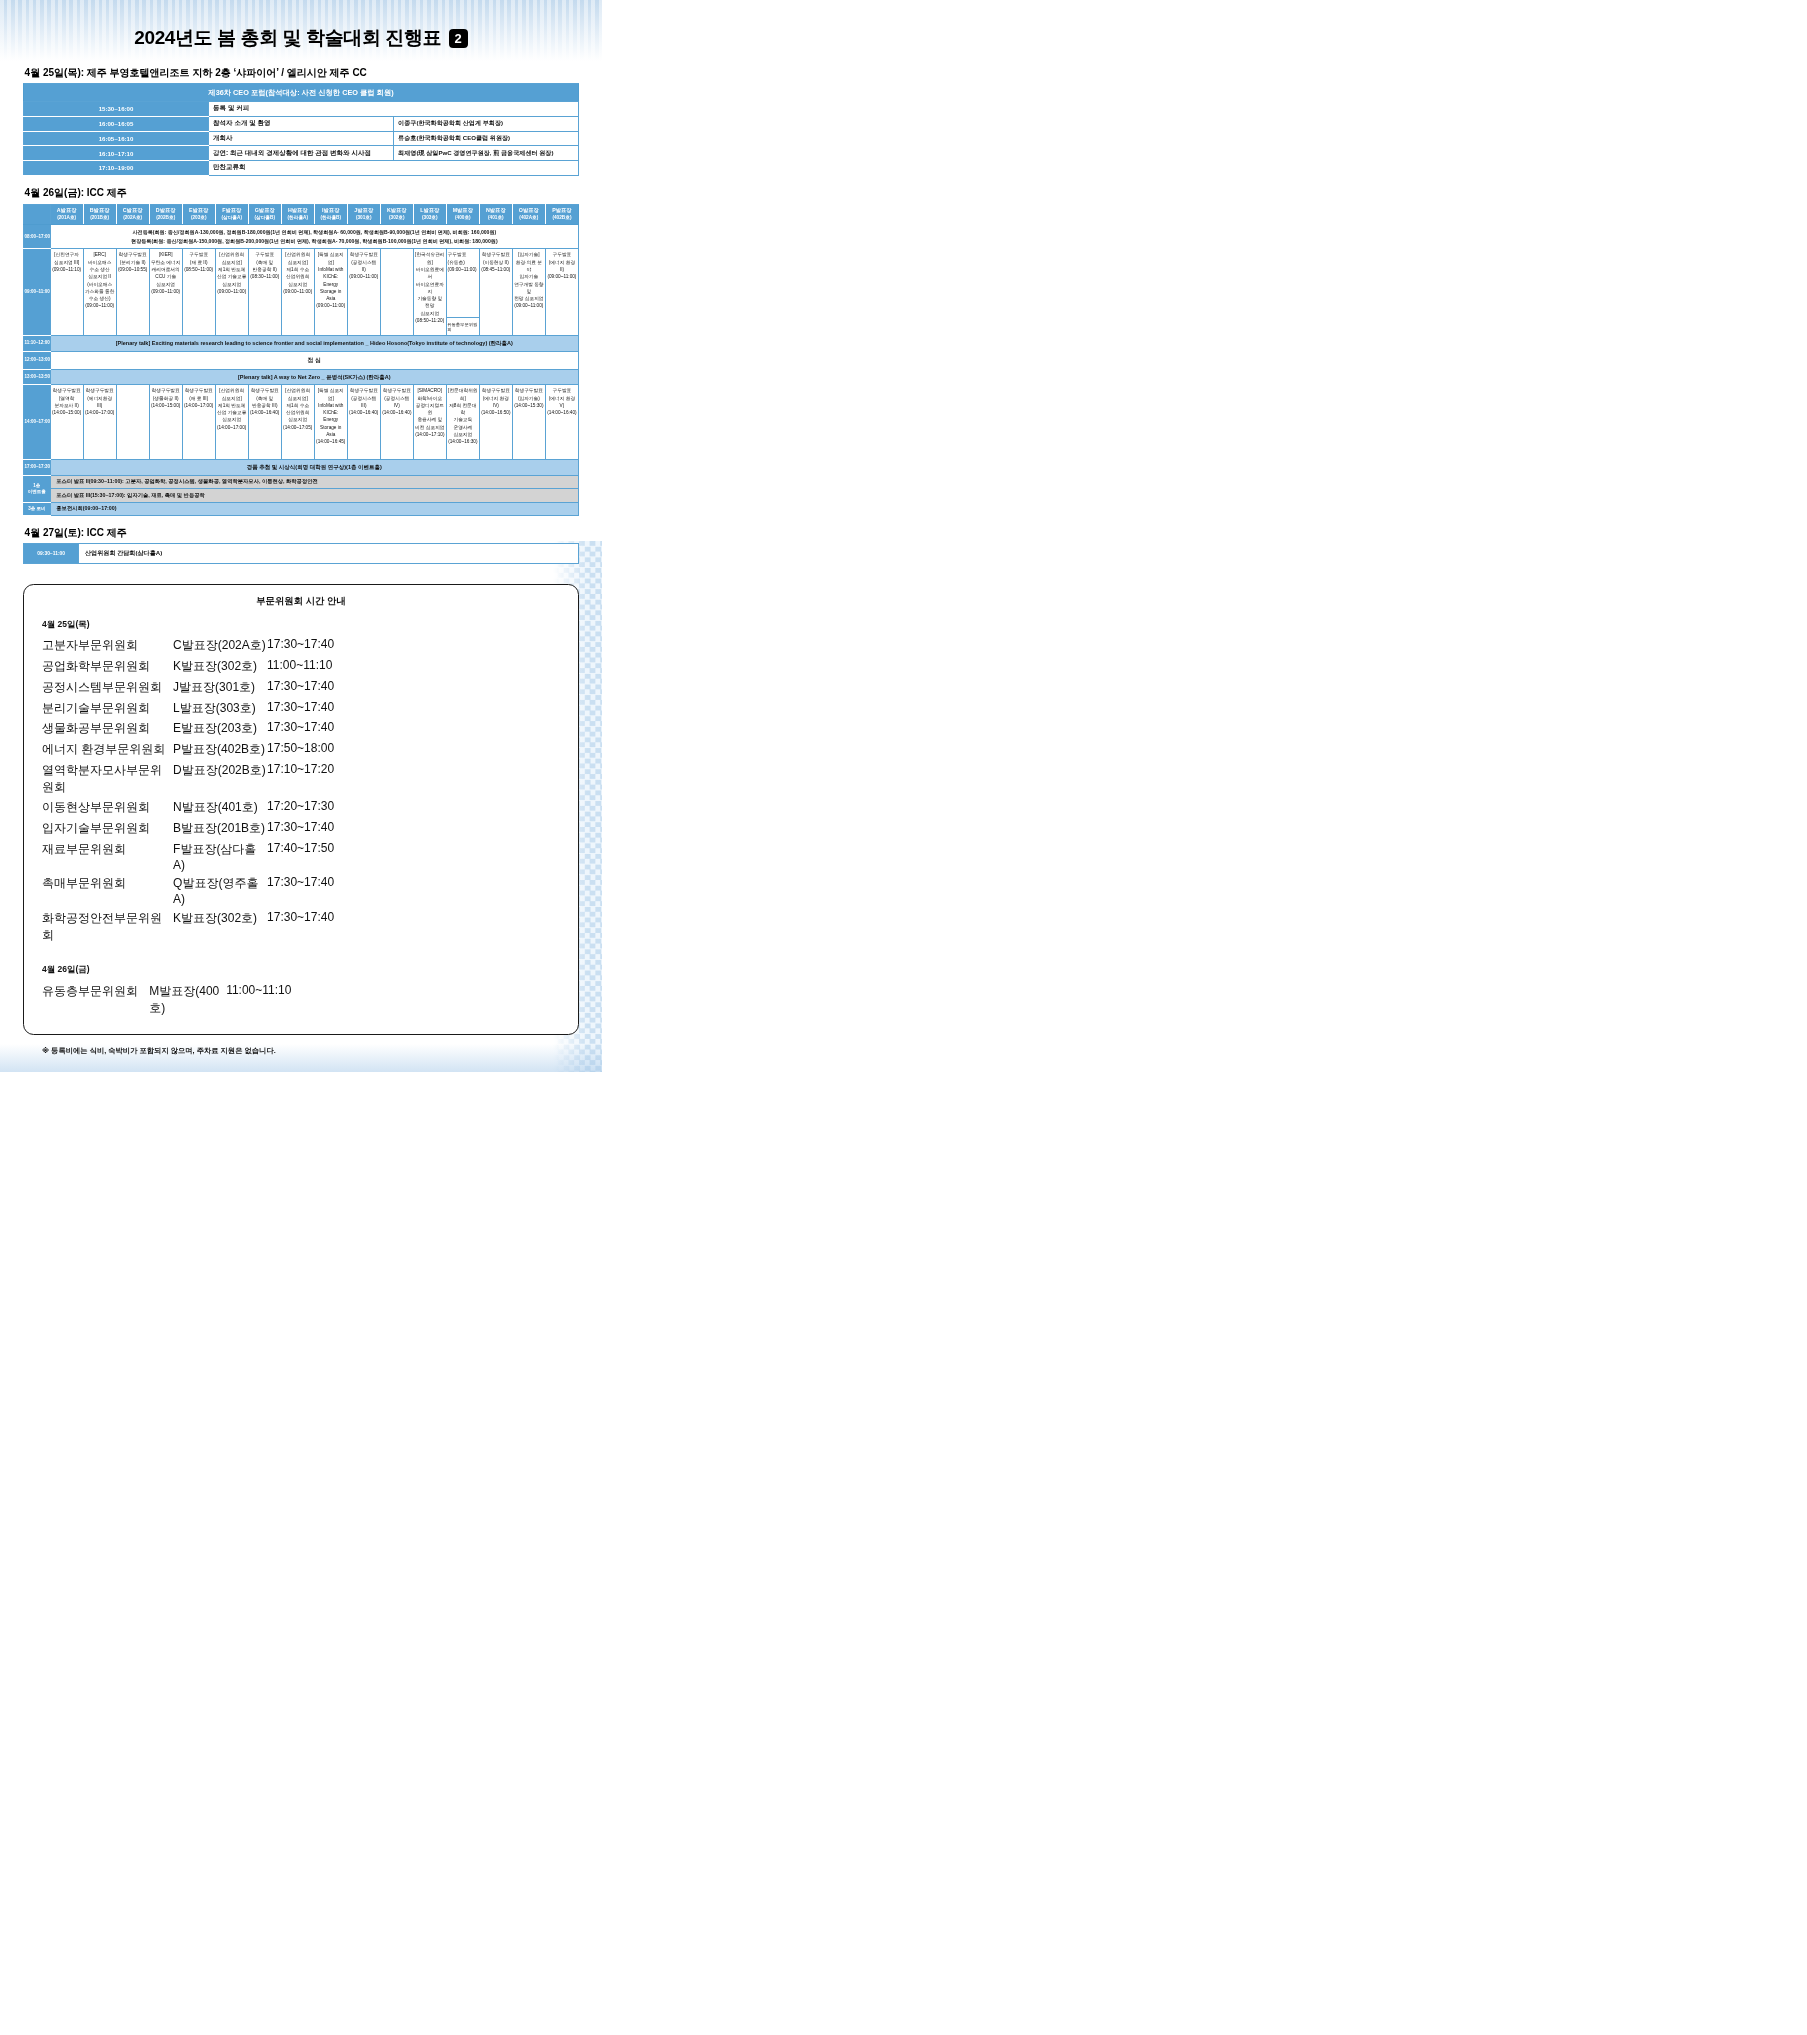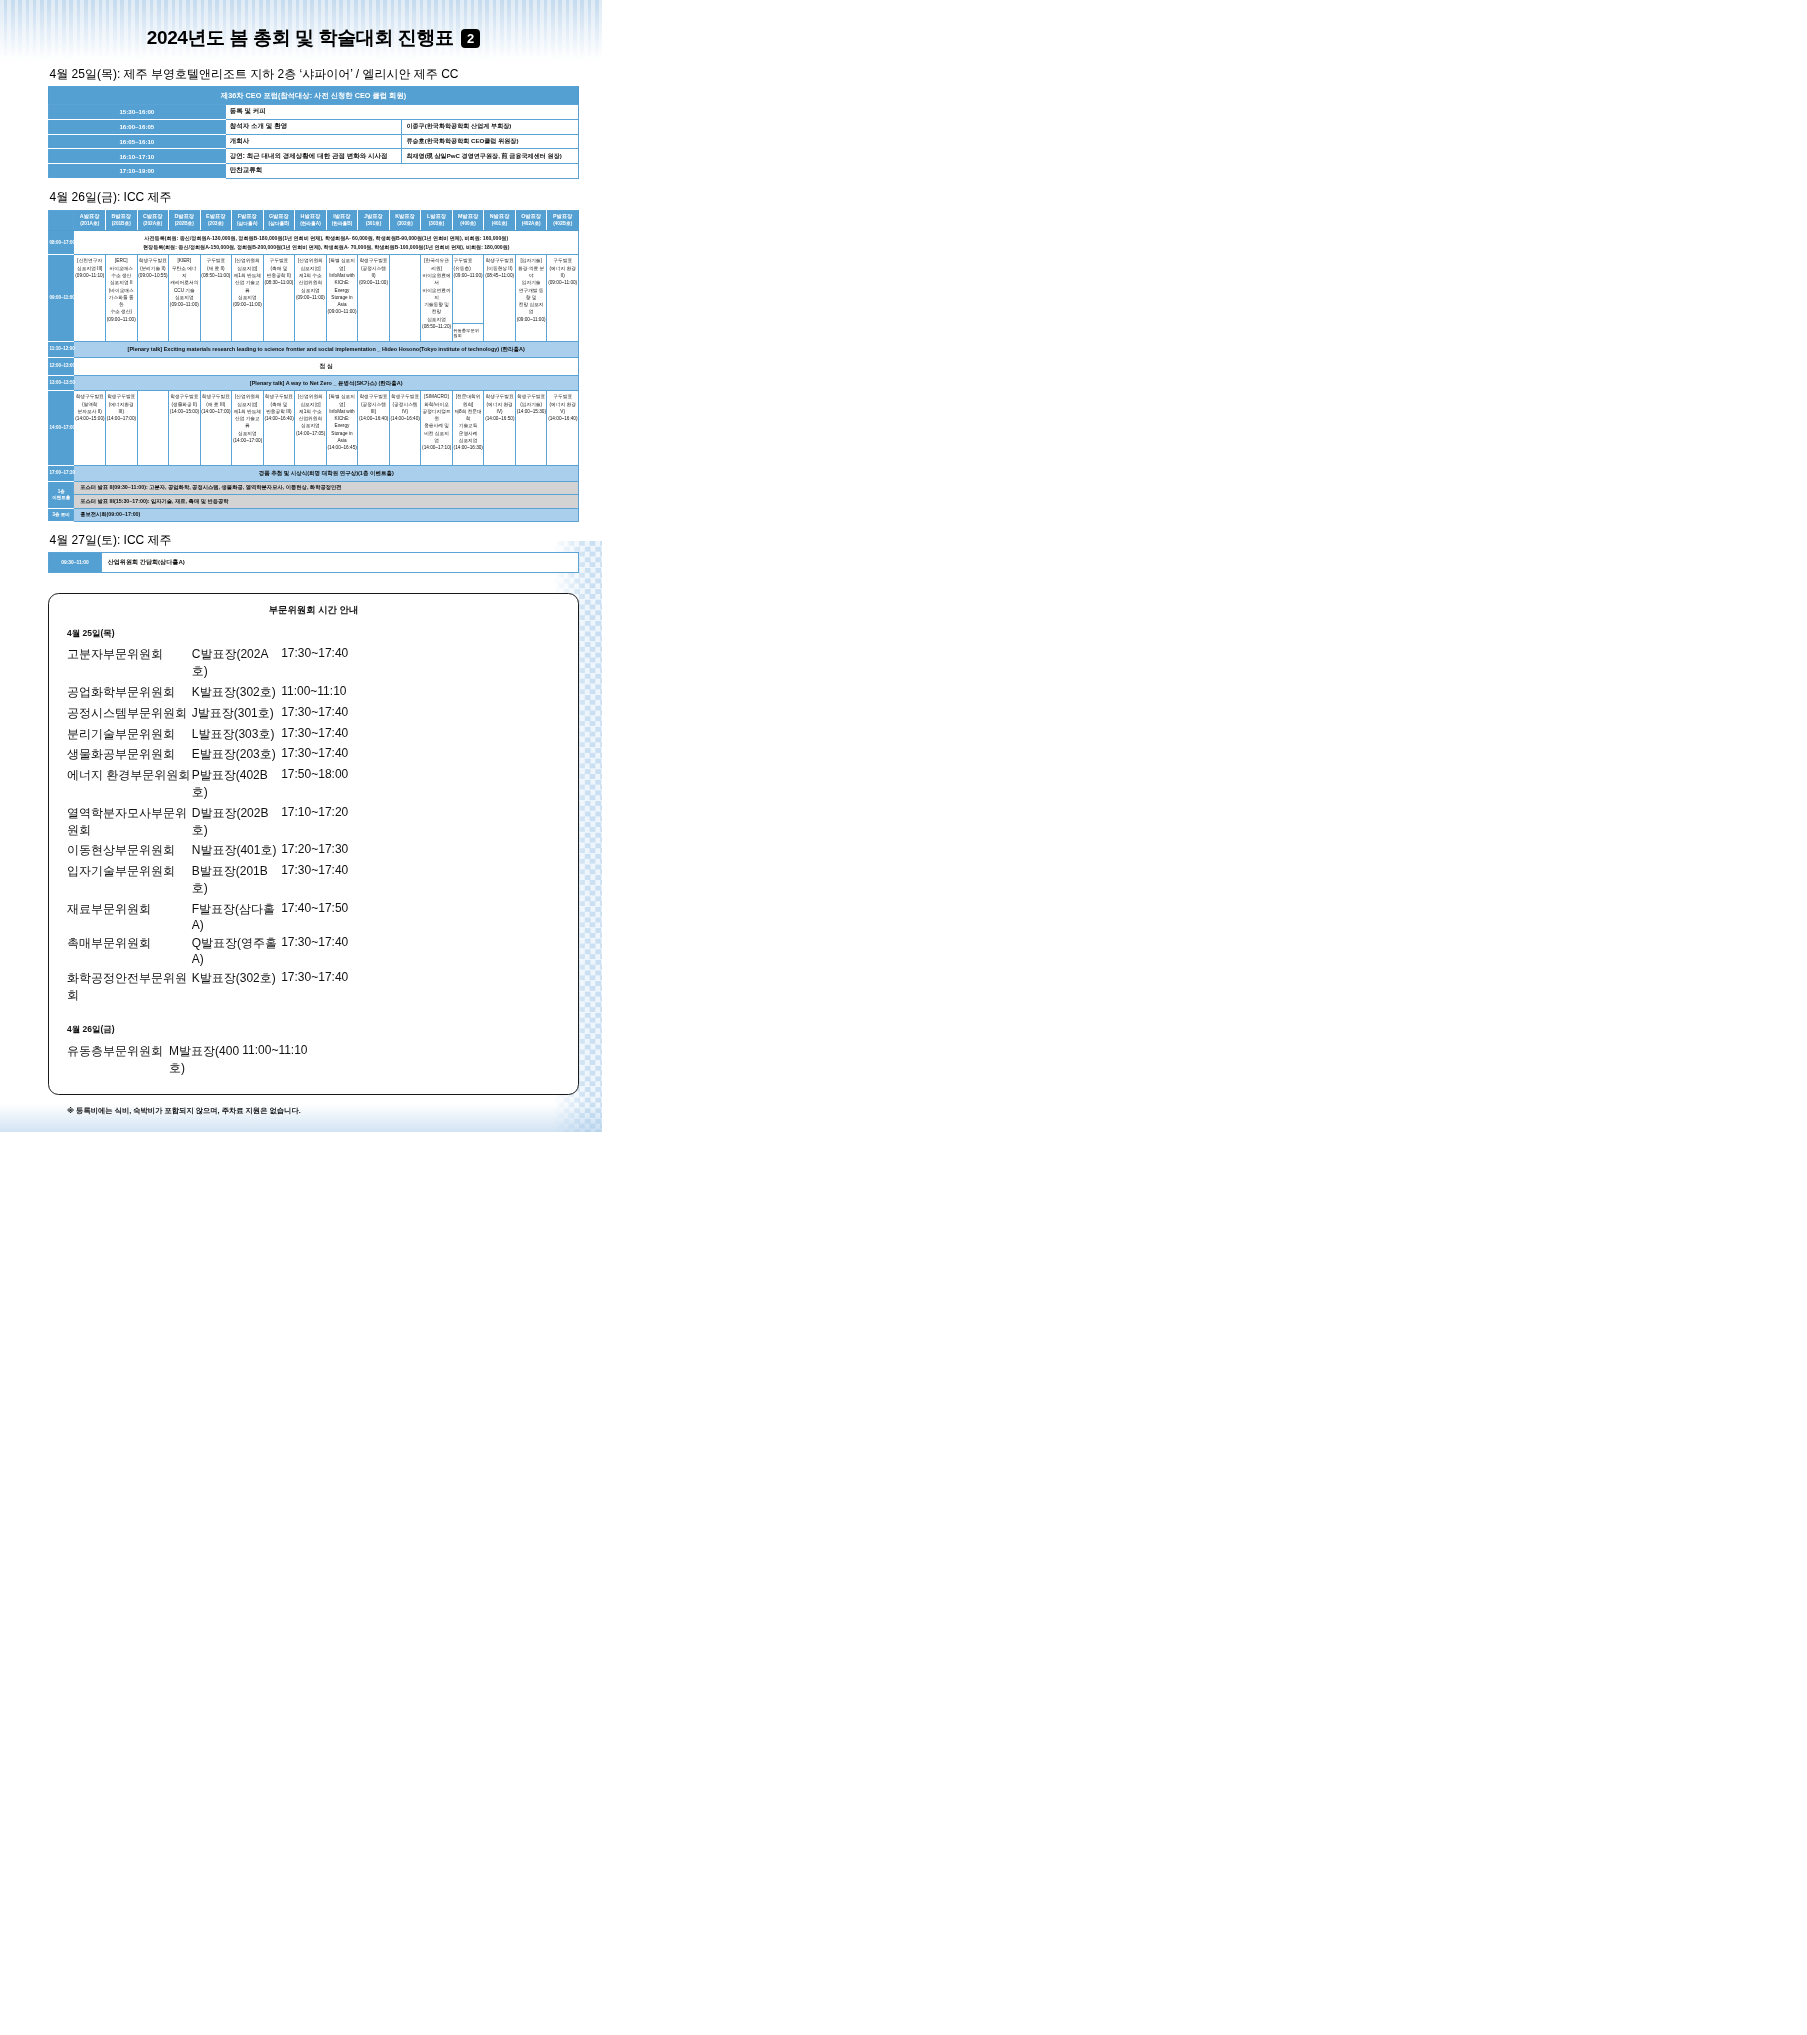--- a/index.html
+++ b/index.html
@@ -19,33 +19,33 @@
     position:absolute; top:541px; right:0; bottom:0; width:49px;
     background:
       linear-gradient(90deg, #ffffff, rgba(255,255,255,0) 70%),
       repeating-conic-gradient(rgba(150,192,228,.5) 0% 25%, rgba(224,238,250,.55) 0% 50%);
     background-size:auto, 10.6px 10.6px;
   }
   .bg-bottom {
     position:absolute; left:0; right:0; bottom:0; height:28.5px;
     background: linear-gradient(0deg, rgba(165,200,232,.5), rgba(255,255,255,0));
   }
-  .page { position:relative; z-index:1; padding:11.4px 23px 16.3px 23px;margin-left:25px; }
+  .page { position:relative; z-index:1; padding:11.4px 23px 16.3px 23px; }
 
   
   .title-wrap { text-align:center; margin:14px 0 14.7px 0; }
   .main-title { display:inline; font-size:19px; font-weight:bold; letter-spacing:-0.4px; color:#000; vertical-align:middle; }
   .title-badge {
     display:inline-flex; align-items:center; justify-content:center;
     width:19px; height:19px; margin-left:5.7px; vertical-align:middle;
     background:#000; color:#fff; font-size:13px; font-weight:bold; border-radius:4.1px;
   }
 
   
-  .section-heading { font-size:12px; font-weight:normal; color:#000; margin:10.6px 1.6px 3.3px 1.6px; }
+  .section-heading { font-size:10px; font-weight:bold; color:#000; margin:10.6px 1.6px 3.3px 1.6px; }
 
   
   table { border-collapse:collapse; width:100%; table-layout:fixed; background:#fff;padding-left:8px; }
   .blue-table { border:0.8px solid #4f9ccf; }
   .blue-table td, .blue-table th { border:0.4px solid #5aa3d4; }
 
   
   .ceo-table th.forum-title {
     background:#55a0d3; color:#fff; font-size:7.3px; font-weight:bold;
     padding:3.3px 1.6px; text-align:center; border-left:none; border-right:none;

